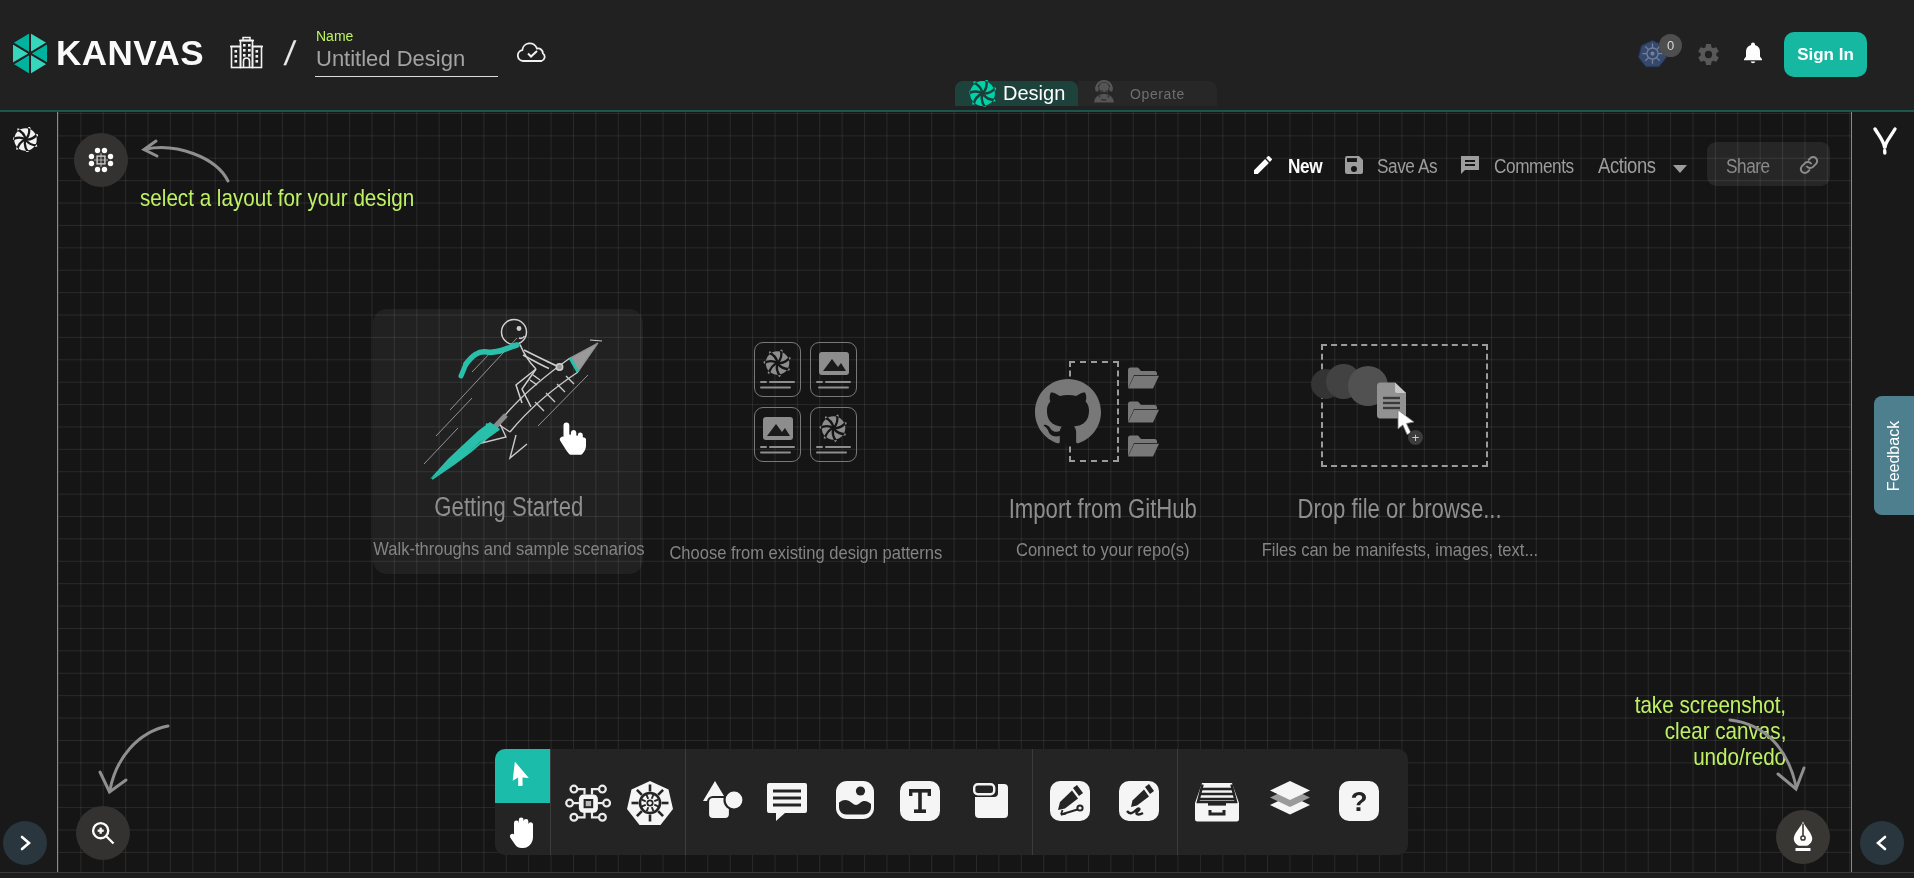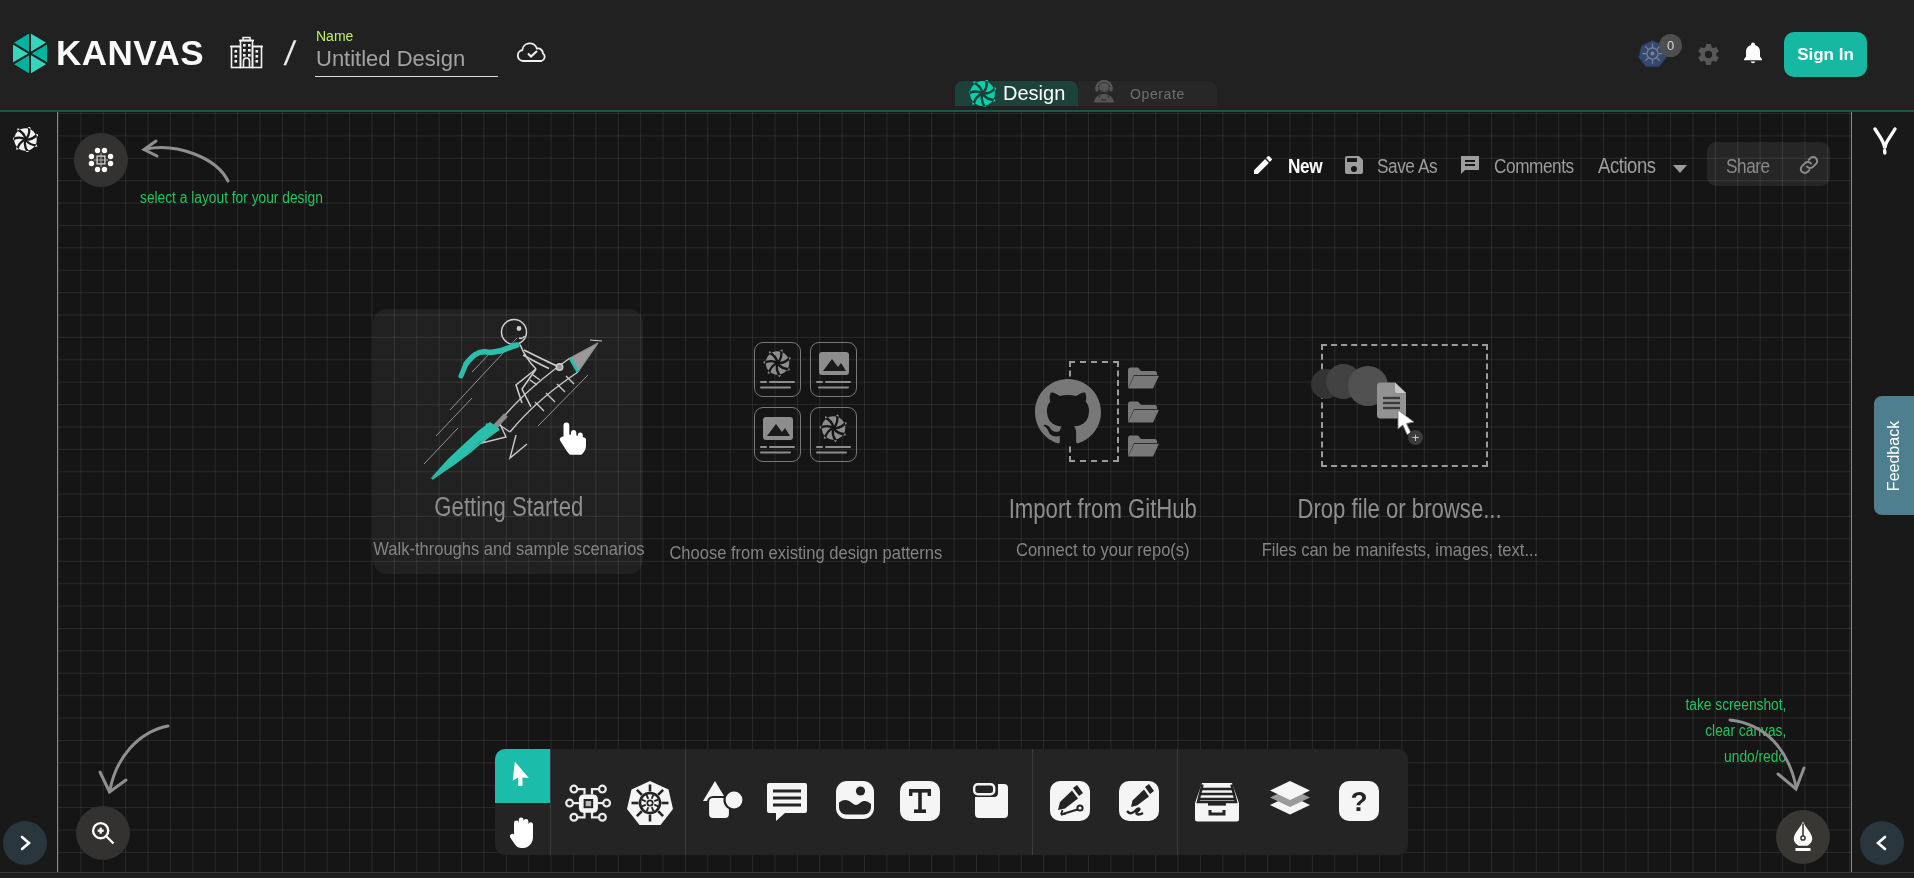--- a/index.html
+++ b/index.html
@@ -42,21 +42,21 @@
     background-position:0px 1px; }
   
   .circbtn { position:absolute; border-radius:50%; background:#343230; }
   #layoutbtn { left:74px; top:133px; width:54px; height:54px; }
   #zoombtn  { left:76px; top:806px; width:54px; height:54px; }
   #penbtn   { left:1776px; top:810px; width:54px; height:54px; background:#393734;}
   .navcirc { position:absolute; border-radius:50%; background:#29363e; color:#fff; }
   #navr { left:3px; top:821px; width:44px; height:44px; }
   #navl { left:1860px; top:821px; width:44px; height:44px; }
   
-  .anno { position:absolute; color:#22c55e; font-size:16px; line-height:26px; }
+  .anno { position:absolute; color:#bef264; font-size:24px; line-height:26px; }
   
   #gscard { position:absolute; left:373px; top:309px; width:270px; height:265px; border-radius:14px;
      background:rgba(255,255,255,0.055); }
   .bigtitle { position:absolute; color:#8e8e8e; font-size:27px; text-align:center; }
   .subtitle { position:absolute; color:#848484; font-size:19px; text-align:center; }
   .cond  { display:inline-block; transform:scaleX(0.86); transform-origin:left center; white-space:nowrap; }
   .condr { display:inline-block; transform:scaleX(0.86); transform-origin:right center; white-space:nowrap; }
   .condt { display:inline-block; transform:scaleX(0.82); transform-origin:center; white-space:nowrap; }
   .conds { display:inline-block; transform:scaleX(0.87); transform-origin:center; white-space:nowrap; }
   .tile { position:absolute; width:47px; height:55px; border:1.5px solid #787878; border-radius:9px; }

